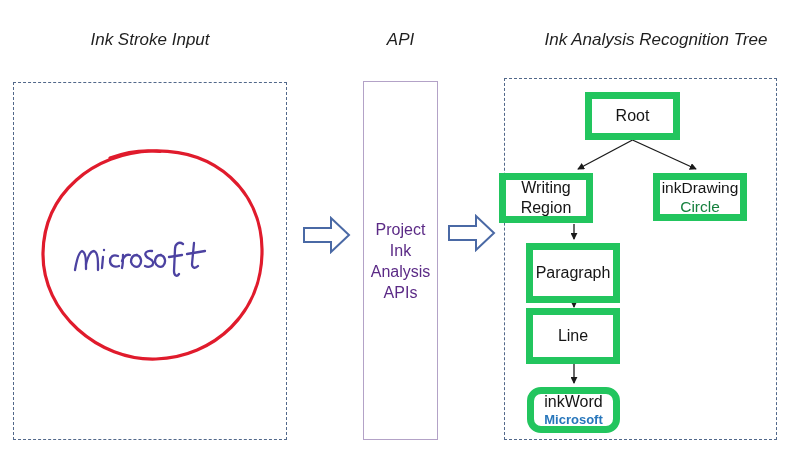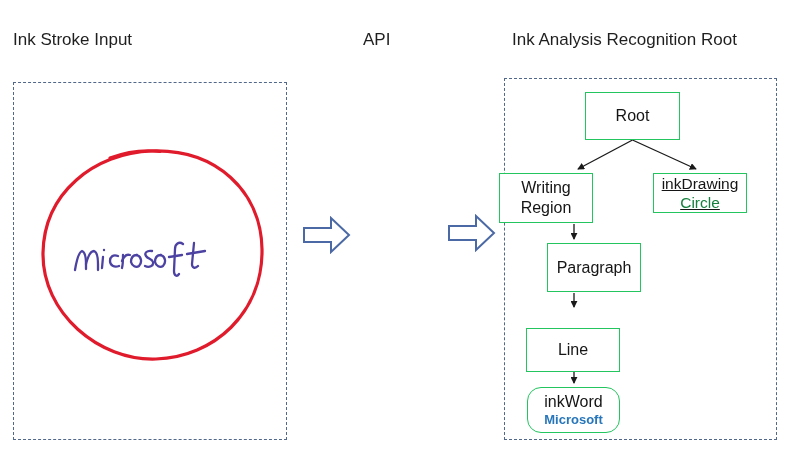--- a/index.html
+++ b/index.html
@@ -1,61 +1,61 @@
 <!DOCTYPE html>
 <html><head>
 <meta charset="utf-8">
 <style>
   html,body{margin:0;padding:0;background:#ffffff;}
   .stage{
     position:relative;width:800px;height:460px;background:#ffffff;overflow:hidden;
     font-family:"Liberation Sans", sans-serif;color:#1f1f1f;
   }
-  .title{position:absolute;font-size:17px;font-weight:400;color:#1f1f1f;white-space:nowrap;}
+  .title{position:absolute;font-size:17px;font-weight:400;color:#1f1f1f;text-align:center;white-space:nowrap;font-style:italic;}
   .t-input{left:13px;top:30px;width:274px;}
   .t-api{left:363px;top:30px;width:75px;}
   .t-tree{left:512px;top:30px;width:288px;}
   .dashed-box{position:absolute;border:1.4px dashed #52688a;background:#ffffff;box-sizing:border-box;}
   .input-box{left:13px;top:82px;width:274px;height:358px;}
   .tree-box{left:504px;top:78px;width:273px;height:362px;}
   .ink-svg{position:absolute;left:0;top:0;}
   .api-box{
     position:absolute;left:363px;top:81px;width:75px;height:359px;box-sizing:border-box;
     border:1px solid #b3a2c7;background:#ffffff;
     display:flex;flex-direction:column;align-items:center;justify-content:center;
     font-size:16px;line-height:21px;color:#5b2a86;text-align:center;
   }
   .block-arrow{position:absolute;}
   .ba-left{left:303px;top:216px;}
   .ba-right{left:448px;top:214px;}
   .node{
-    position:absolute;box-sizing:border-box;background:#ffffff;border:1px solid #22c55e;
+    position:absolute;box-sizing:border-box;background:#ffffff;border:7px solid #22c55e;
     display:flex;flex-direction:column;align-items:center;justify-content:center;
     text-align:center;color:#151515;
   }
   .node .l1{font-size:16px;line-height:20px;}
   .node .l2{font-size:15.5px;line-height:19px;}
   .n-root{left:585px;top:92px;width:95px;height:48px;}
   .n-writing{left:499px;top:173px;width:94px;height:50px;}
-  .n-inkdrawing{left:653px;top:173px;width:94px;height:40px;text-decoration:underline;}
-  .n-paragraph{left:526px;top:243px;width:94px;height:49px;margin-left:21px;}
-  .n-line{left:526px;top:328px;width:94px;height:44px;}
+  .n-inkdrawing{left:653px;top:173px;width:94px;height:48px;}
+  .n-paragraph{left:526px;top:243px;width:94px;height:60px;}
+  .n-line{left:526px;top:308px;width:94px;height:56px;}
   .n-inkword{left:527px;top:387px;width:93px;height:46px;border-radius:14px;}
   .red-label{color:#15803d;}
   .blue-label{color:#2776bb;font-size:13px;line-height:16px;font-weight:600;}
   .connectors{position:absolute;left:504px;top:78px;width:273px;height:362px;pointer-events:none;}
 </style>
 </head>
 <body>
 
 <div class="stage">
 
   <div class="title t-input">Ink Stroke Input</div>
   <div class="title t-api">API</div>
-  <div class="title t-tree">Ink Analysis Recognition Root</div>
+  <div class="title t-tree">Ink Analysis Recognition Tree</div>
 
   <div class="dashed-box input-box">
     <svg class="ink-svg" width="274" height="358" viewBox="0 0 274 358" aria-label="Microsoft">
 
       <g fill="none" stroke="#e01b2c" stroke-width="3.2" stroke-linecap="round">
         <path d="M138,68 C80,70 30,110 29,170 C28,230 85,278 142,276 C200,274 249,230 248,166 C247,108 202,66 138,68"></path>
         <path d="M96,75 C112,69 130,66.5 146,68.5"></path>
       </g>
 
       <g fill="none" stroke="#4c42a1" stroke-width="2.3" stroke-linecap="round" stroke-linejoin="round">
@@ -70,20 +70,26 @@
         <path d="M138,168 C133,167 130,170 132,173 C134,176 138,176 139,179 C140,183 135,185 131,183"></path>
         <path d="M147,172 C142,172 141,176 141,179 C142,183 146,185 149,183 C152,180 152,174 147,172"></path>
         <path d="M169,161 C165,158 161,161 161,166 L160,188 C160,193 163,194 165,191"></path>
         <path d="M155,174 L168,172"></path>
         <path d="M180,160 L178,181 C178,185 181,186 184,183"></path>
         <path d="M173,171 L191,168"></path>
       </g>
     </svg>
   </div>
 
+  <div class="api-box">
+    <span>Project</span>
+    <span>Ink</span>
+    <span>Analysis</span>
+    <span>APIs</span>
+  </div>
 
   <svg class="block-arrow ba-left" width="48" height="38" viewBox="0 0 48 38">
     <polygon points="1,12 28,12 28,2 46,19 28,36 28,26 1,26" fill="#ffffff" stroke="#4a69a5" stroke-width="2"></polygon>
   </svg>
   <svg class="block-arrow ba-right" width="48" height="38" viewBox="0 0 48 38">
     <polygon points="1,12 28,12 28,2 46,19 28,36 28,26 1,26" fill="#ffffff" stroke="#4a69a5" stroke-width="2"></polygon>
   </svg>
 
   <div class="dashed-box tree-box"></div>
 

